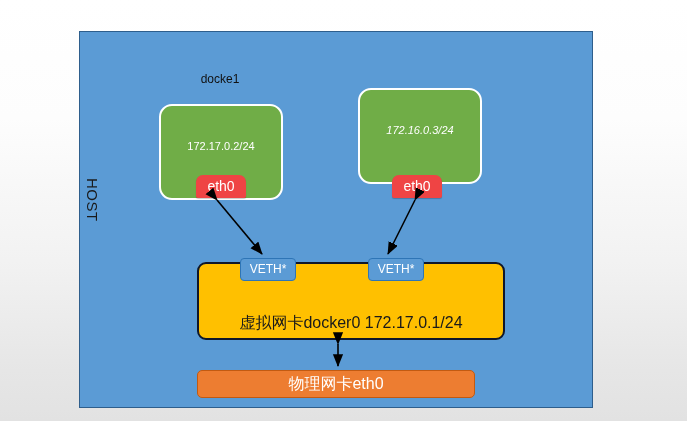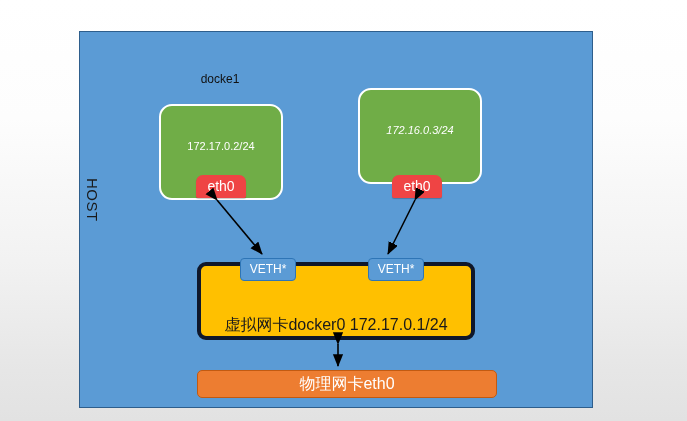--- a/index.html
+++ b/index.html
@@ -84,24 +84,24 @@
     height: 23px;
     width: 50px;
     box-shadow: 0 1px 1px rgba(0,0,0,0.22);
   }
 
   
   .bridge-box {
     position: absolute;
     left: 197px;
     top: 262px;
-    width: 278px;
+    width: 308px;
     height: 78px;
     background: #FFC000;
-    border: 4px solid #0f172a;
+    border: 2px solid #0f172a;
     border-radius: 9px;
     box-sizing: border-box;
   }
   .bridge-text {
     position: absolute;
     left: 0;
     right: 0;
     top: 49px;
     text-align: center;
     color: #1a1a1a;
@@ -123,21 +123,21 @@
     line-height: 21px;
     text-align: center;
     white-space: nowrap;
   }
 
   
   .nic-box {
     position: absolute;
     left: 197px;
     top: 370px;
-    width: 300px;
+    width: 278px;
     height: 28px;
     background: #ED7D31;
     border: 1px solid #C25A11;
     border-radius: 5px;
     box-sizing: border-box;
     color: #FFFFFF;
     font-size: 16px;
     line-height: 26px;
     text-align: center;
     white-space: nowrap;

